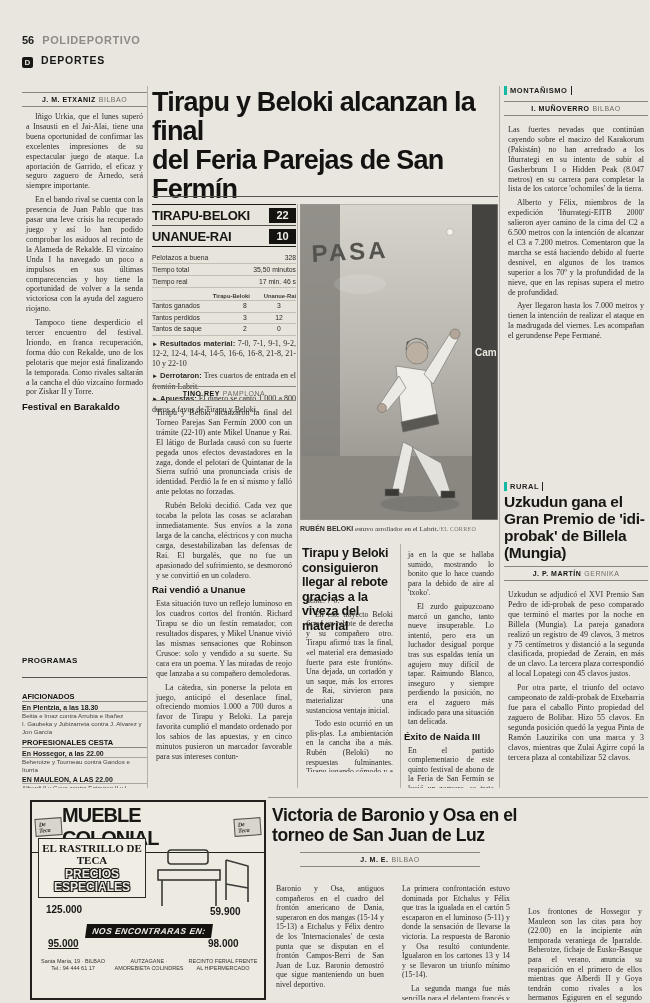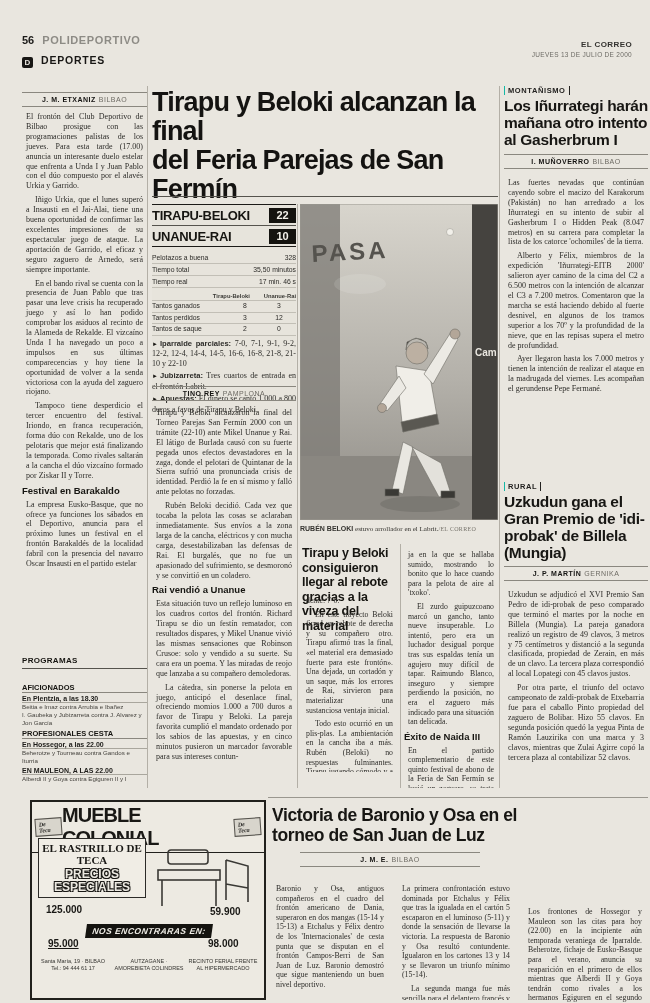--- a/index.html
+++ b/index.html
@@ -20,21 +20,21 @@
   .h-left{font:bold 16px/17.5px "Liberation Sans",sans-serif;color:#171613;letter-spacing:-.3px;margin:0;}
   .h-main{font:bold 27px/29px "Liberation Sans",sans-serif;color:#141311;letter-spacing:-.8px;margin:0;}
   .h-side{font:bold 15.5px/17px "Liberation Sans",sans-serif;color:#171613;letter-spacing:-.3px;margin:2px 0 0 0;}
   .h-bottom{font:bold 17.5px/19.5px "Liberation Sans",sans-serif;color:#171613;letter-spacing:-.4px;margin:0;}
   .deck{font:13px/16px "Liberation Serif",serif;color:#242321;}
   .deck b{font-weight:bold;}
   .byline{border-top:1px solid #8a877f;border-bottom:1px solid #8a877f;padding:3px 0;
           text-align:center;font:bold 7px "Liberation Sans",sans-serif;letter-spacing:.5px;color:#141311;}
   .byline .place{font-weight:normal;color:#6e6b64;margin-left:3px;}
   .kickbar{font:bold 7.5px "Liberation Sans",sans-serif;color:#232220;letter-spacing:.6px;}
-  .kickbar span{border-left:1px solid #14b8a6;border-right:1px solid #232220;padding:0 3px;}
+  .kickbar span{border-left:3px solid #14b8a6;border-right:1px solid #232220;padding:0 3px;}
   
   .bt p{margin:4px;font:8px/9.9px "Liberation Serif",serif;text-align:justify;color:#2d2c29;text-indent:9px;}
   .bt p.noind{text-indent:0;}
   .bt .sub{font:bold 9.5px "Liberation Sans",sans-serif;color:#161511;margin:4px 0 1px 0;}
   .bt7 p{font-size:7.8px;line-height:9.6px;}
   
   .sb{background:#e7e4dc;}
   .sb .teamrow{display:flex;justify-content:space-between;align-items:center;
                border-top:1.5px solid #1b1a17;padding:3px 0 2px 0;}
   .sb .teamrow.second{border-top:1px solid #55534d;border-bottom:1.5px solid #1b1a17;}
@@ -53,21 +53,21 @@
   .bullets .bg{font-size:6px;color:#14130f;margin-right:2px;}
   .bullets b{font-family:"Liberation Sans",sans-serif;font-size:7.6px;}
   
   .pq{font:bold 12.5px/14.5px "Liberation Sans",sans-serif;color:#161511;letter-spacing:-.2px;}
   
   .cap{font:7px "Liberation Serif",serif;color:#34332f;white-space:nowrap;}
   .cap b{font-family:"Liberation Sans",sans-serif;font-size:7px;}
   .cap .cred{color:#77746c;font-size:6px;letter-spacing:.3px;}
   
   .prog{font-family:"Liberation Sans",sans-serif;}
-  .prog .ph{font:bold 8px "Liberation Sans",sans-serif;border-bottom:1px solid #55534d;padding-bottom:3px;margin-bottom:14px;color:#161511;letter-spacing:.3px;}
+  .prog .ph{font:bold 8px "Liberation Sans",sans-serif;border-bottom:1px solid #55534d;padding-bottom:12px;margin-bottom:14px;color:#161511;letter-spacing:.3px;}
   .prog .psec{font:bold 7.5px "Liberation Sans",sans-serif;border-bottom:1px solid #8a877f;margin-top:3px;color:#161511;}
   .prog .pven{font:bold 7px "Liberation Sans",sans-serif;border-bottom:1px solid #a9a69d;margin-top:2px;color:#1d1c19;}
   .prog .plin{font:6.2px/7.8px "Liberation Sans",sans-serif;color:#44423d;}
   
   .ad{border:2.5px solid #21201c;background:#edeae2;}
   .ad-banner{display:flex;align-items:center;justify-content:space-between;padding:2px 3px;border-bottom:1.5px solid #21201c;}
   .ad-title{font:bold 20px "Liberation Sans",sans-serif;letter-spacing:-1px;color:#191815;}
   .ad-rib{background:#d8d5cc;border:1px solid #55534d;color:#2c2b28;font:italic bold 6px "Liberation Serif",serif;
           padding:2px 3px;transform:rotate(-4deg);}
   .ad-shop{border:1.5px solid #2c2b28;background:#f0ede5;text-align:center;padding:3px 2px;}
@@ -87,40 +87,34 @@
   <div class="abs" style="left:22px;top:30px;">
     <div>
       <span class="kicker-num">56</span>
       <span class="kicker-sec" style="margin-left:4px;">POLIDEPORTIVO</span>
     </div>
     <div style="margin-top:2px;">
       <span class="dbox">D</span>
       <span class="deportes">DEPORTES</span>
     </div>
   </div>
-  <div class="abs" style="left:460px;top:40px;width:172px;">
-    <div class="paper">EL CORREO</div>
-    <div class="pdate">JUEVES 13 DE JULIO DE 2000</div>
-  </div>
 
   <div class="vrule" style="left:147px;top:86px;height:702px;"></div>
   <div class="vrule" style="left:499px;top:86px;height:702px;"></div>
   <div class="vrule" style="left:297px;top:204px;height:584px;"></div>
   <div class="vrule" style="left:400px;top:544px;height:244px;"></div>
 
   <div class="abs bt" style="left:22px;top:86px;width:125px;height:566px;overflow:hidden;">
     <div class="byline" style="margin:6px 0 5px 0;">
       <span>J. M. ETXANIZ</span><span class="place">BILBAO</span>
     </div>
-    <p class="noind">El frontón del Club Deportivo de Bilbao prosigue con las programaciones palistas de los jueves. Para esta tarde (17.00) anuncia un interesante duelo estelar que enfrenta a Unda I y Juan Pablo con el dúo compuesto por el alavés Urkia y Garrido.</p>
     <p>Iñigo Urkia, que el lunes superó a Insausti en el Jai-Alai, tiene una buena oportunidad de confirmar las excelentes impresiones de su espectacular juego de ataque. La aportación de Garrido, el eficaz y seguro zaguero de Arnedo, será siempre importante.</p>
     <p>En el bando rival se cuenta con la presencia de Juan Pablo que tras pasar una leve crisis ha recuperado juego y así lo han podido comprobar los asiduos al recinto de la Alameda de Rekalde. El vizcaíno Unda I ha navegado un poco a impulsos en sus últimas comparecencias y hoy tiene la oportunidad de volver a la senda victoriosa con la ayuda del zaguero riojano.</p>
     <p>Tampoco tiene desperdicio el tercer encuentro del festival. Iriondo, en franca recuperación, forma dúo con Rekalde, uno de los pelotaris que mejor está finalizando la temporada. Como rivales saltarán a la cancha el dúo vizcaíno formado por Ziskar II y Torre.</p>
     <div class="sub">Festival en Barakaldo</div>
-    <p class="noind">La empresa Eusko-Basque, que no ofrece ya funciones los sábados en el Deportivo, anuncia para el próximo lunes un festival en el frontón Barakaldés de la localidad fabril con la presencia del navarro Oscar Insausti en el partido estelar</p>
   </div>
 
   <div class="abs prog" style="left:22px;top:656px;width:125px;height:132px;overflow:hidden;">
     <div class="ph">PROGRAMAS</div>
     <div class="psec">AFICIONADOS</div>
     <div class="pven">En Plentzia, a las 18.30</div>
     <div class="plin">Beitia e Imaz contra Arrubia e Ibañez</div>
     <div class="plin">I. Gaubeka y Jubizarreta contra J. Alvarez y Jon García</div>
     <div class="psec">PROFESIONALES CESTA</div>
     <div class="pven">En Hossegor, a las 22.00</div>
@@ -174,22 +168,22 @@
         <span class="ml">Tantos perdidos</span>
         <span class="mv">3</span>
         <span class="mv">12</span>
       </div>
     <div class="minirow">
         <span class="ml">Tantos de saque</span>
         <span class="mv">2</span>
         <span class="mv">0</span>
       </div>
     <div class="bullets">
-      <p><span class="bg">►</span><b>Iparralde parciales:</b><span> 7-0, 7-1, 9-1, 9-2, 12-2, 12-4, 14-4, 14-5, 16-6, 16-8, 21-8, 21-10 y 22-10</span></p>
-      <p><span class="bg">►</span><b>Jubizarreta:</b><span> Tres cuartos de entrada en el frontón Labrit.</span></p>
+      <p><span class="bg">►</span><b>Resultados material:</b><span> 7-0, 7-1, 9-1, 9-2, 12-2, 12-4, 14-4, 14-5, 16-6, 16-8, 21-8, 21-10 y 22-10</span></p>
+      <p><span class="bg">►</span><b>Derrotaron:</b><span> Tres cuartos de entrada en el frontón Labrit.</span></p>
       <p><span class="bg">►</span><b>Apuestas:</b><span> El dinero se cantó 1.000 a 800 duros a favor de Tirapu y Beloki.</span></p>
     </div>
   </div>
 
   <div class="abs byline" style="left:152px;top:386px;width:144px;">
     <span>TINO REY</span><span class="place">PAMPLONA</span>
   </div>
 
   <div class="abs" style="left:300px;top:204px;width:198px;height:316px;">
     <svg width="198" height="316" viewBox="0 0 198 316">
@@ -240,29 +234,28 @@
   </div>
 
   <div class="abs pq" style="left:302px;top:546px;width:95px;">Tirapu y Beloki consiguieron llegar al rebote gracias a la viveza del material</div>
   <div class="abs bt bt7" style="left:302px;top:592px;width:95px;height:180px;overflow:hidden;">
     <p class="noind">dente: 7-0.</p>
     <p>En este trayecto Beloki firmó un rebote de derecha y su compañero otro. Tirapu afirmó tras la final, «el material era demasiado fuerte para este frontón». Una dejada, un cortadón y un saque, más los errores de Rai, sirvieron para materializar una sustanciosa ventaja inicial.</p>
     <p>Todo esto ocurrió en un plis-plas. La ambientación en la cancha iba a más. Rubén (Beloki) no respuestas fulminantes. Tirapu jugando cómodo y a su antojo. Unanue, pese a la clara desventa-</p>
   </div>
 
   <div class="abs bt bt7" style="left:404px;top:546px;width:94px;height:242px;overflow:hidden;">
-    <p class="noind">ja en la que se hallaba sumido, mostrando lo bonito que lo hace cuando para la pelota de aire al 'txoko'.</p>
+    <p class="noind">ja en la que se hallaba sumido, mostrando lo bonito que lo hace cuando para la debido de aire al 'txoko'.</p>
     <p>El zurdo guipuzcoano marcó un gancho, tanto nueve insuperable. Lo intentó, pero era un luchador desigual porque tras sus espaldas tenía un agujero muy difícil de tapar. Raimundo Blanco, inseguro y siempre perdiendo la posición, no era el zaguero más indicado para una situación tan delicada.</p>
     <div class="sub">Éxito de Naida III</div>
     <p class="noind">En el partido complementario de este quinto festival de abono de la Feria de San Fermín se lució un zaguero, se trata del joven Iñigo Naida. Junto al riojano Minguez doblegaron (22-12) a Beloki II y Pinedo. El vitoriano, además de mostrarse infranqueable en la zurda, manejó el pelotón como quiso cuando quiso y exhibió un importante abanico de recursos.</p>
   </div>
 
   <div class="abs" style="left:504px;top:86px;width:144px;">
     <div class="kickbar"><span>MONTAÑISMO</span></div>
-    <h2 class="h-side">Los Iñurrategi harán mañana otro intento al Gasherbrum I</h2>
     <div class="byline" style="margin:6px 0 5px 0;">
       <span>I. MUÑOVERRO</span><span class="place">BILBAO</span>
     </div>
     <div class="bt" style="height:290px;overflow:hidden;">
       <p class="noind">Las fuertes nevadas que continúan cayendo sobre el macizo del Karakorum (Pakistán) no han arredrado a los Iñurrategi en su intento de subir al Gasherbrum I o Hidden Peak (8.047 metros) en su carrera para completar la lista de los catorce 'ochomiles' de la tierra.</p>
       <p>Alberto y Félix, miembros de la expedición 'Iñurrategi-EITB 2000' salieron ayer camino de la cima del C2 a 6.500 metros con la intención de alcanzar el C3 a 7.200 metros. Comentaron que la marcha se está haciendo debido al fuerte desnivel, en algunos de los tramos superior a los 70º y la profundidad de la nieve, que en las repisas supera el metro de profundidad.</p>
       <p>Ayer llegaron hasta los 7.000 metros y tienen la intención de realizar el ataque en la madrugada del viernes. Les acompañan el gerundense Pepe Fermané.</p>
     </div>
   </div>
 

